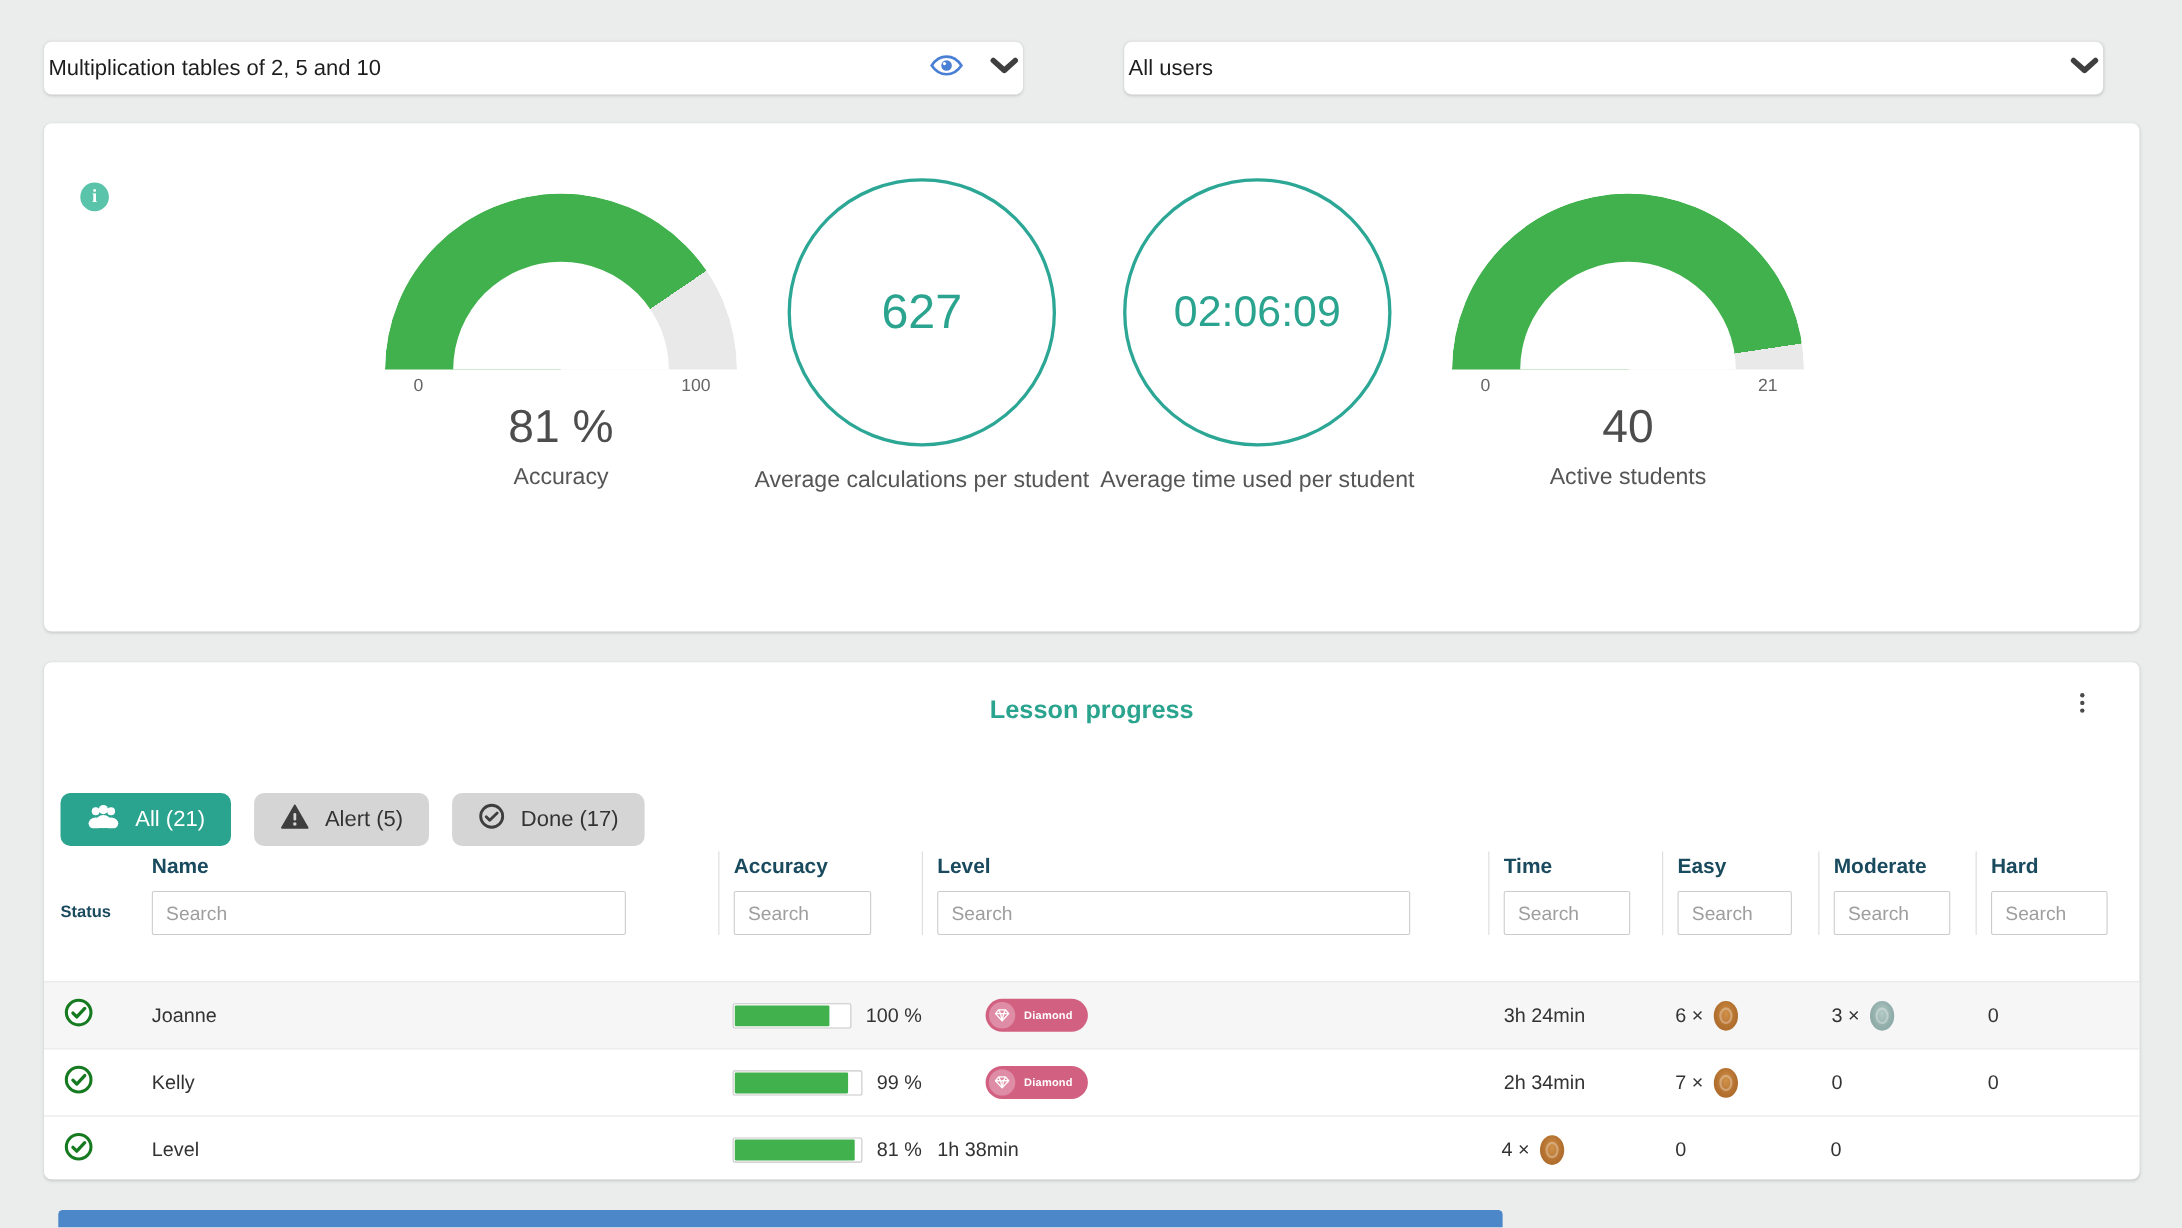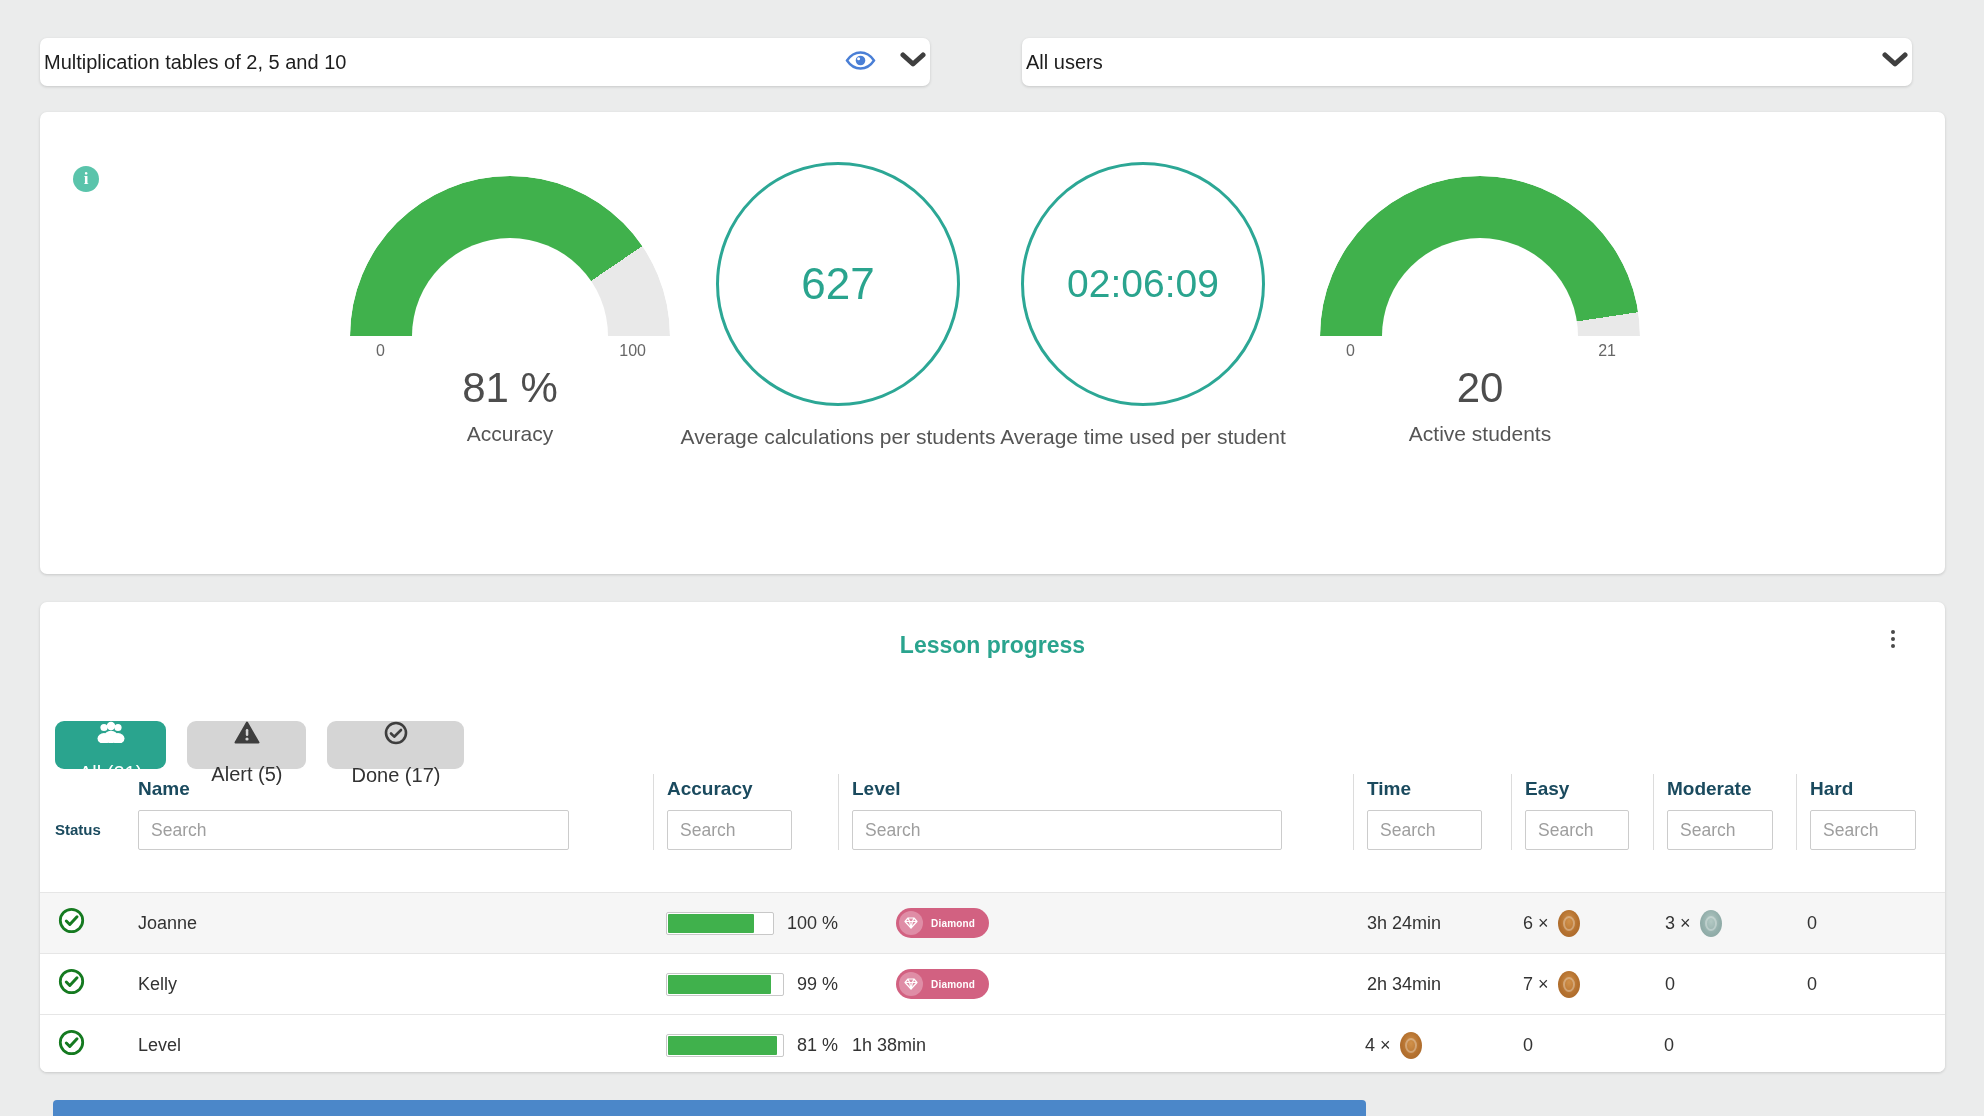--- a/index.html
+++ b/index.html
@@ -52,21 +52,21 @@
 
   
   #lesson-card{left:40px;top:602px;width:1905px;height:470px;overflow:hidden;}
   .lesson-title{position:absolute;left:0;right:0;top:30px;text-align:center;
     font-size:23px;font-weight:bold;color:var(--teal);}
   .kebab{position:absolute;right:46px;top:24px;display:flex;flex-direction:column;gap:3px;padding:4px;cursor:pointer;}
   .kebab i{width:4px;height:4px;border-radius:50%;background:#4a4a4a;}
 
   .tabs{position:absolute;left:15px;top:119px;display:flex;gap:21px;}
   .tab{display:inline-flex;align-items:center;gap:14px;height:48px;border-radius:9px;
-    padding:0 24px;font-size:20px;background:#d5d5d5;color:#333;cursor:pointer;border:none;flex-direction:column;}
+    padding:0 24px;font-size:20px;background:#d5d5d5;color:#333;cursor:pointer;border:none;}
   .tab.active{background:var(--teal);color:#fff;}
 
   .thead{position:absolute;left:0;top:172px;right:0;}
   .thead,.trow{display:grid;grid-template-columns:85px 528px 185px 515px 158px 142px 143px 1fr;}
   .th{padding:2px 18px 0 13px;display:flex;flex-direction:column;align-items:flex-start;}
   .th.sep{border-left:1px solid #dcdcdc;}
   .th-label{font-size:19px;font-weight:bold;color:var(--navy);margin:2px 0 10px;}
   .th-status{justify-content:flex-end;padding:0 0 12px 15px;font-size:15px;font-weight:bold;color:var(--navy);}
   .search{height:40px;border:1px solid #ccc;border-radius:2px;font-size:17.5px;padding:0 12px;
     color:#333;box-sizing:border-box;font-family:"Liberation Sans", sans-serif;outline:none;background:#fff;}
@@ -152,39 +152,39 @@
       <span>100</span>
     </div>
     <div class="gvalue">81 %</div>
     <div class="glabel">Accuracy</div>
   </div>
 
   <div class="stat circle-group" id="c1">
     <div class="circle">
       <span class="cvalue">627</span>
     </div>
-    <div class="clabel">Average calculations per students</div>
+    <div class="clabel">Average calculations per student</div>
   </div>
 
   <div class="stat circle-group" id="c2">
     <div class="circle">
       <span class="cvalue time">02:06:09</span>
     </div>
     <div class="clabel">Average time used per student</div>
   </div>
 
   <div class="stat gauge-group" id="g2">
     <div class="gauge" style="--pct: 95.23809523809523;">
         <div class="fill"></div>
       </div>
     <div class="gticks">
       <span>0</span>
       <span>21</span>
     </div>
-    <div class="gvalue">20</div>
+    <div class="gvalue">40</div>
     <div class="glabel">Active students</div>
   </div>
 </div>
 
 <div class="card" id="lesson-card">
   <div class="lesson-title">Lesson progress</div>
   <div class="kebab">
       <i></i>
       <i></i>
       <i></i>

